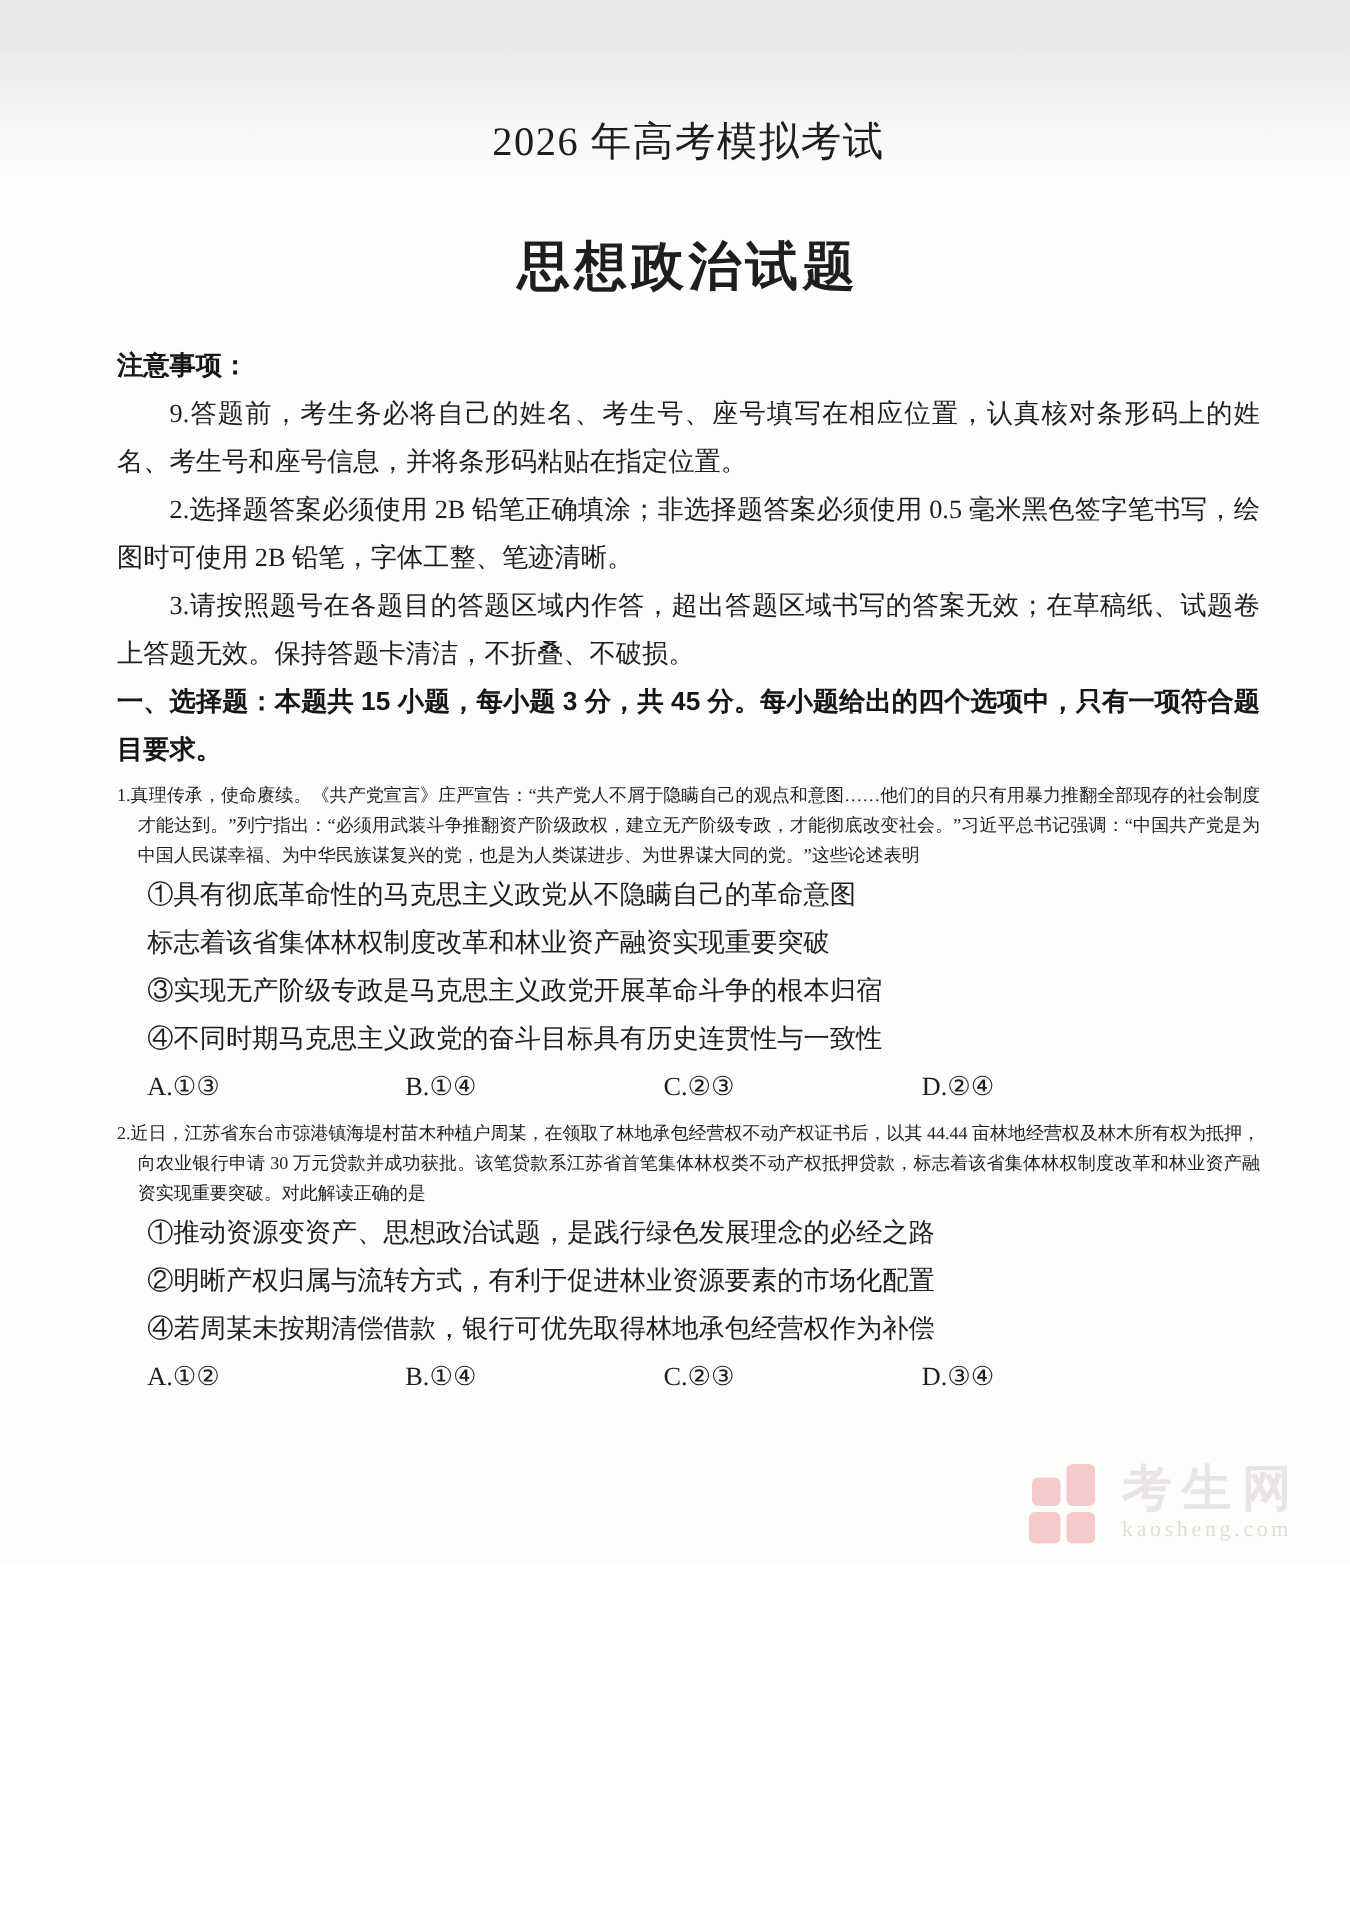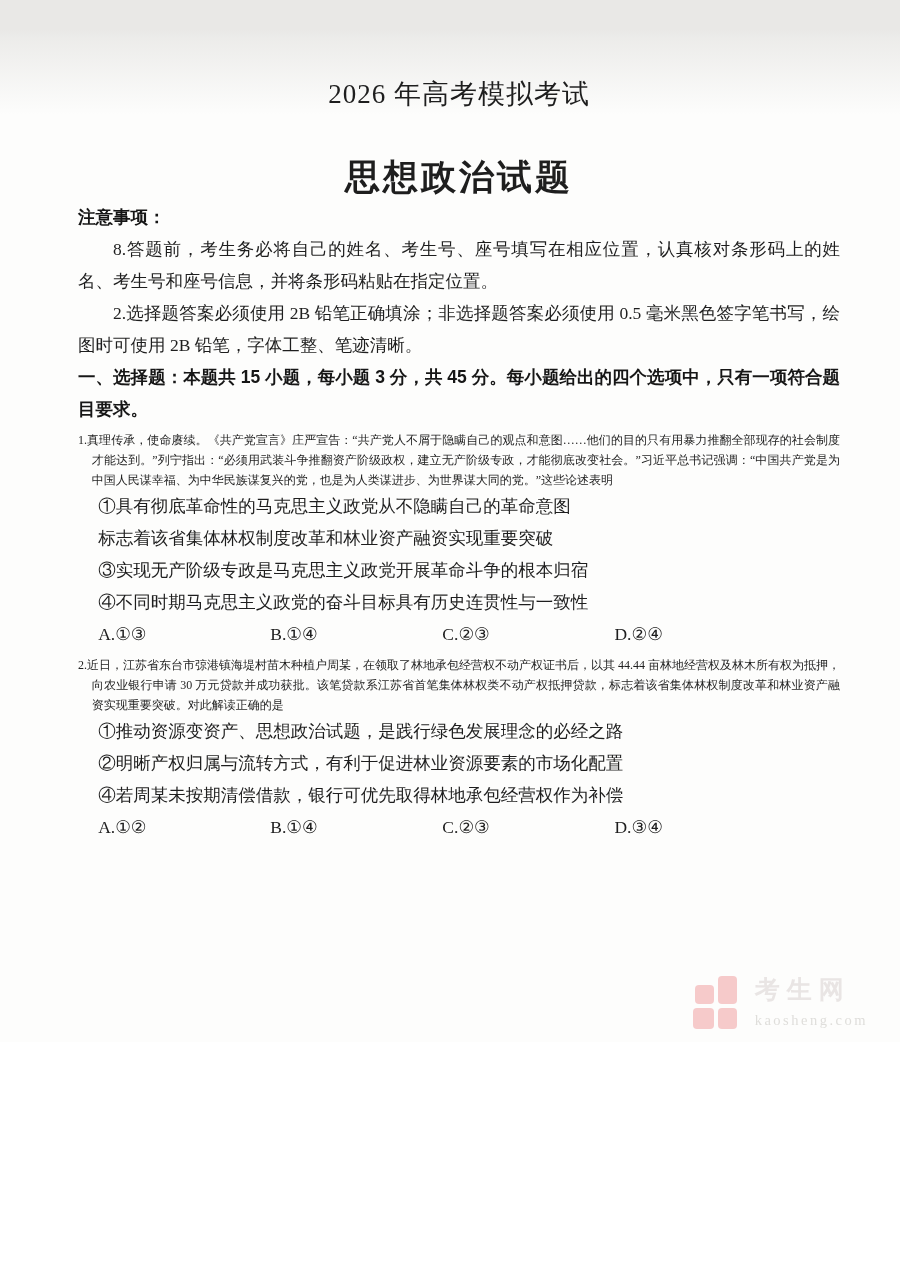--- a/index.html
+++ b/index.html
@@ -38,20 +38,21 @@
     letter-spacing: 1px;
   }
   .subtitle {
     margin: 42px 0 0 0;
     font-size: 35px;
     font-weight: bold;
     text-align: center;
     letter-spacing: 3px;
   }
   .notice-heading {
+    margin-top: 26px;
     font-family: "Liberation Sans", "DejaVu Sans", sans-serif;
     font-weight: bold;
     font-size: 17.5px;
     line-height: 32px;
     color: #161616;
   }
   p { margin: 0; }
   .notice {
     font-size: 17.5px;
     line-height: 32px;
@@ -115,22 +116,22 @@
     position: absolute;
     background: #f6caca;
     border-radius: 4px;
   }
   .blk-1 { left: 3px;  top: 11px; width: 19px; height: 19px; }
   .blk-2 { left: 26px; top: 2px;  width: 19px; height: 28px; }
   .blk-3 { left: 1px;  top: 34px; width: 21px; height: 21px; }
   .blk-4 { left: 26px; top: 34px; width: 19px; height: 21px; }
   .wm-text { text-align: left; }
   .wm-name {
-    font-family: Liberation Mono, monospace;
-    font-size: 25px;
+    font-family: Liberation Sans, sans-serif;
+    font-size: 33px;
     font-weight: bold;
     letter-spacing: 7px;
     color: #e9e5e4;
     line-height: 34px;
   }
   .wm-url {
     font-family: Liberation Serif, serif;
     font-size: 14.5px;
     letter-spacing: 2.5px;
     color: #dfdedb;
@@ -142,22 +143,23 @@
 <body>
 
 <div class="page">
   <div class="scan-top"></div>
 
   <div class="content">
     <h1 class="title">2026 年高考模拟考试</h1>
     <h2 class="subtitle">思想政治试题</h2>
 
     <div class="notice-heading">注意事项：</div>
-    <p class="notice">8.答题前，考生务必将自己的姓名、考生号、座号填写在相应位置，认真核对条形码上的姓名、考生号和座号信息，并将条形码粘贴在指定位置。</p>
+    <p class="notice">9.答题前，考生务必将自己的姓名、考生号、座号填写在相应位置，认真核对条形码上的姓名、考生号和座号信息，并将条形码粘贴在指定位置。</p>
     <p class="notice">2.选择题答案必须使用 2B 铅笔正确填涂；非选择题答案必须使用 0.5 毫米黑色签字笔书写，绘图时可使用 2B 铅笔，字体工整、笔迹清晰。</p>
+    <p class="notice">3.请按照题号在各题目的答题区域内作答，超出答题区域书写的答案无效；在草稿纸、试题卷上答题无效。保持答题卡清洁，不折叠、不破损。</p>
 
     <p class="section-heading">一、选择题：本题共 15 小题，每小题 3 分，共 45 分。每小题给出的四个选项中，只有一项符合题目要求。</p>
 
     <div class="question">
       <p class="stem">1.真理传承，使命赓续。《共产党宣言》庄严宣告：“共产党人不屑于隐瞒自己的观点和意图……他们的目的只有用暴力推翻全部现存的社会制度才能达到。”列宁指出：“必须用武装斗争推翻资产阶级政权，建立无产阶级专政，才能彻底改变社会。”习近平总书记强调：“中国共产党是为中国人民谋幸福、为中华民族谋复兴的党，也是为人类谋进步、为世界谋大同的党。”这些论述表明</p>
       <p class="statement">①具有彻底革命性的马克思主义政党从不隐瞒自己的革命意图</p>
       <p class="statement">标志着该省集体林权制度改革和林业资产融资实现重要突破</p>
       <p class="statement">③实现无产阶级专政是马克思主义政党开展革命斗争的根本归宿</p>
       <p class="statement">④不同时期马克思主义政党的奋斗目标具有历史连贯性与一致性</p>
       <div class="choices">

